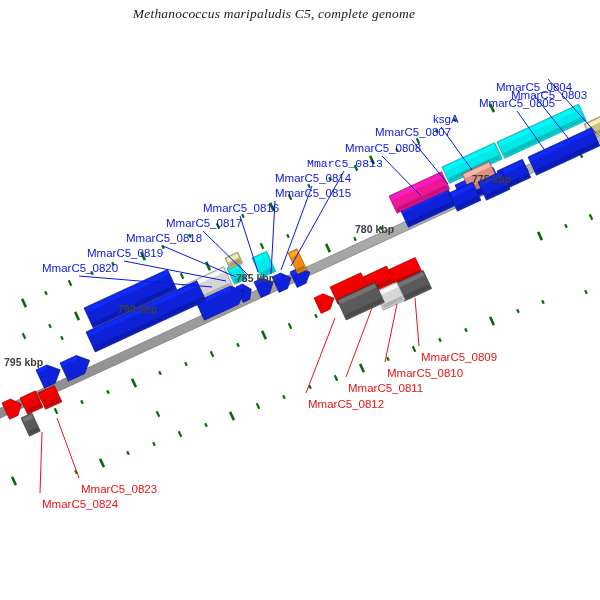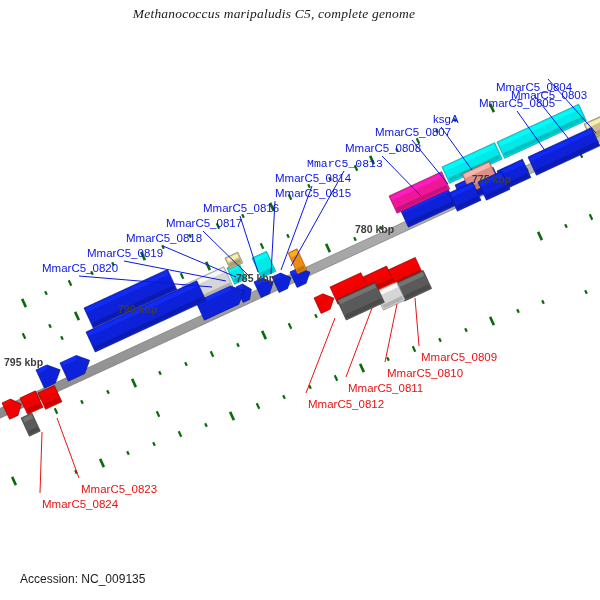--- a/index.html
+++ b/index.html
@@ -519,16 +519,15 @@
       <div class="lbl rev" style="left: 81px; top: 484px;">MmarC5_0823</div>
       <div class="lbl rev" style="left: 42px; top: 499px;">MmarC5_0824</div>
       <div class="lbl tick" style="left: 472px; top: 146px;">775 kbp</div>
       <div class="lbl tick" style="left: 355px; top: 196px;">780 kbp</div>
       <div class="lbl tick" style="left: 236px; top: 245px;">785 kbp</div>
       <div class="lbl tick" style="left: 118px; top: 276px;">790 kbp</div>
       <div class="lbl tick" style="left: 4px; top: 329px;">795 kbp</div>
     </div>
 
   <div class="footer">
-    <span class="acc">Accession: NC_009135</span>
   </div>
 
 </div>
 
 </body></html>

